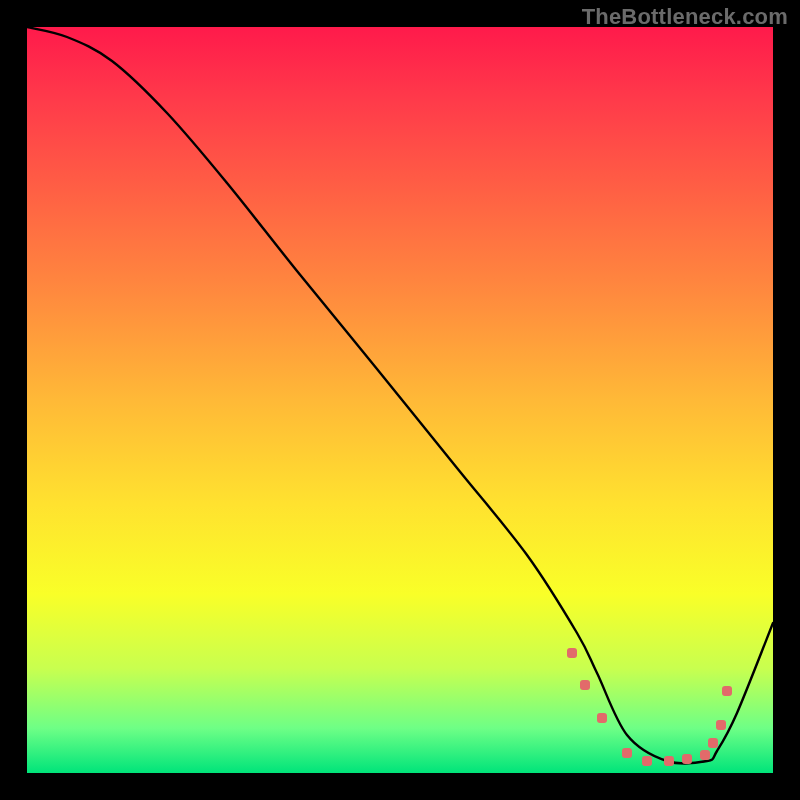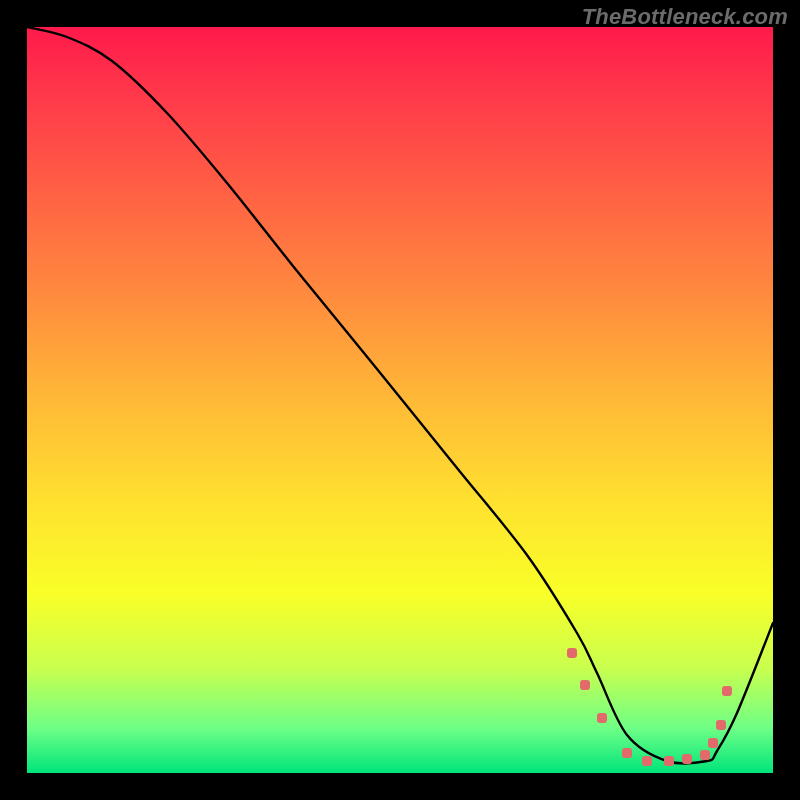--- a/index.html
+++ b/index.html
@@ -10,21 +10,20 @@
     background: #000;
     overflow: hidden;
   }
   .frame {
     position: absolute;
     left: 0;
     top: 0;
     width: 800px;
     height: 612px;
     background: #000;
-    font-style: italic;
   }
   .plot {
     position: absolute;
     left: 27px;
     top: 27px;
     width: 746px;
     height: 746px;
     overflow: hidden;
   }
   .gradient {

